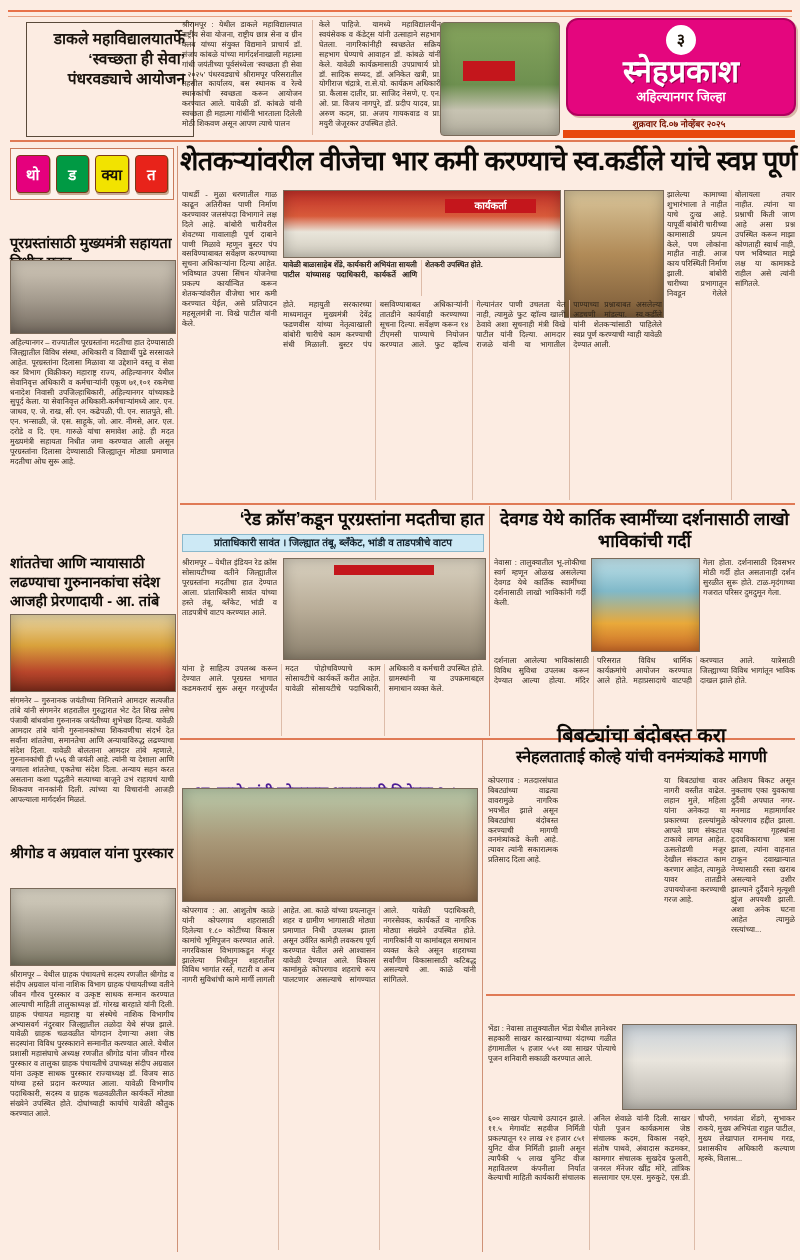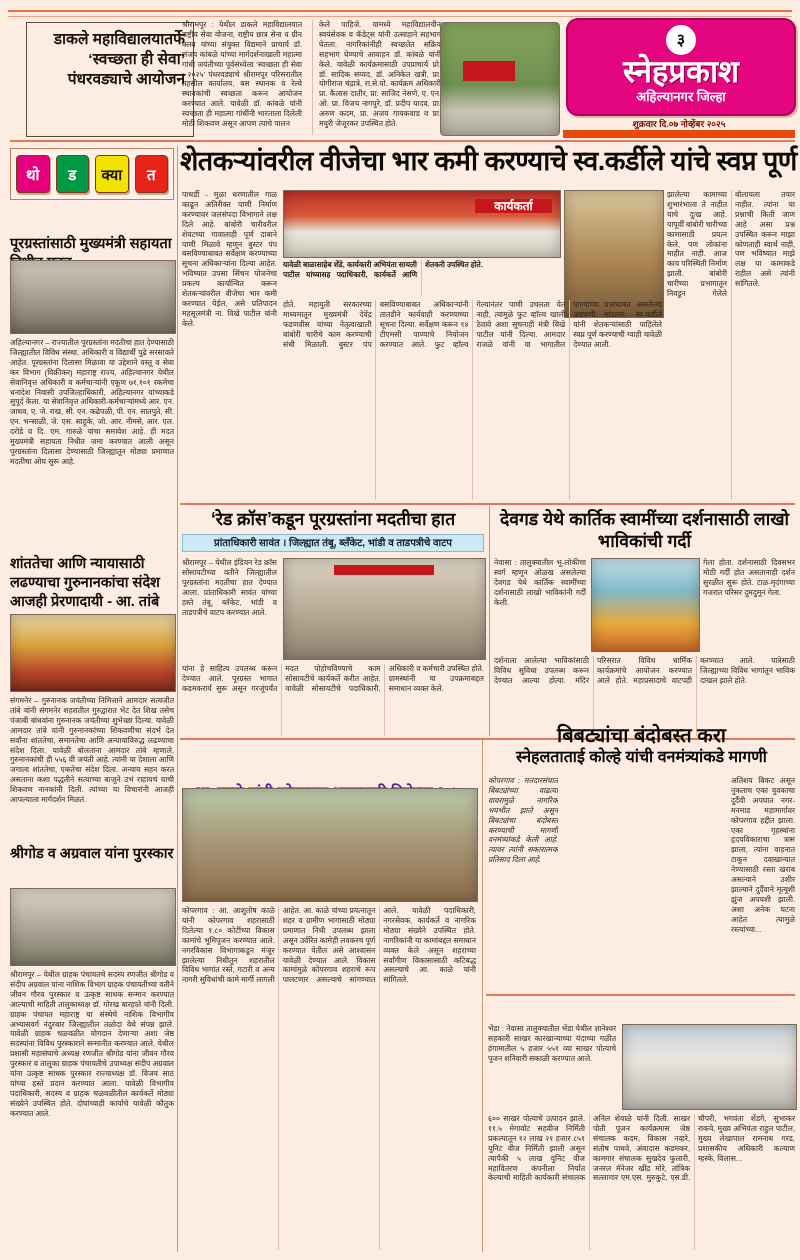--- a/index.html
+++ b/index.html
@@ -107,36 +107,36 @@
 
     <div class="abs rail-head" style="left:0;top:696px;width:164px;">श्रीगोड व अग्रवाल यांना पुरस्कार</div>
     <div class="abs photo ph-felicit" style="left:0;top:740px;width:164px;height:76px;"></div>
     <div class="abs col" style="left:0;top:822px;width:164px;height:282px;">श्रीरामपूर – येथील ग्राहक पंचायतचे सदस्य रणजीत श्रीगोड व संदीप अग्रवाल यांना नाशिक विभाग ग्राहक पंचायतीच्या वतीने जीवन गौरव पुरस्कार व उत्कृष्ट साधक सन्मान करण्यात आल्याची माहिती तालुकाध्यक्ष डॉ. गोरख बारहाते यांनी दिली. ग्राहक पंचायत महाराष्ट्र या संस्थेचे नाशिक विभागीय अभ्यासवर्ग नंदुरबार जिल्ह्यातील तळोदा येथे संपन्न झाले. यावेळी ग्राहक चळवळीत योगदान देणाऱ्या अशा जेष्ठ सदस्यांना विविध पुरस्काराने सन्मानीत करण्यात आले. येथील प्रशासी महासंघाचे अध्यक्ष रणजीत श्रीगोड यांना जीवन गौरव पुरस्कार व तालुका ग्राहक पंचायतीचे उपाध्यक्ष संदीप अग्रवाल यांना उत्कृष्ट साधक पुरस्कार राज्याध्यक्ष डॉ. विजय साठ यांच्या हस्ते प्रदान करण्यात आला. यावेळी विभागीय पदाधिकारी, सदस्य व ग्राहक चळवळीतील कार्यकर्ते मोठ्या संख्येने उपस्थित होते. दोघांच्याही कार्याचे यावेळी कौतुक करण्यात आले.</div>
   </div>
 
   <div class="abs" style="left:182px;top:190px;width:613px;height:310px;">
     <div class="abs col" style="left:0;top:0;width:95px;height:310px;">पाथर्डी - मुळा धरणातील गाळ काढून अतिरीक्त पाणी निर्माण करण्यावर जलसंपदा विभागाने लक्ष दिले आहे. बांबोरी चारीवरील शेवटच्या गावालाही पूर्ण दाबाने पाणी मिळावे म्हणून बुस्टर पंप बसविण्याबाबत सर्वेक्षण करण्याच्या सूचना अधिकाऱ्यांना दिल्या आहेत. भविष्यात उपसा सिंचन योजनेचा प्रकल्प कार्यान्वित करून शेतकऱ्यांवरील वीजेचा भार कमी करण्यात येईल, असे प्रतिपादन महसूलमंत्री ना. विखे पाटील यांनी केले.</div>
 
     <div class="abs photo ph-dais" style="left:101px;top:0;width:276px;height:66px;">
-      <div class="banner" style="right:8px;top:8px;width:77px;height:14px;font-size:12px;line-height:14px;">कार्यकर्ता</div>
+      <div class="banner" style="right:24px;top:8px;width:91px;height:14px;font-size:10px;line-height:14px;">कार्यकर्ता</div>
     </div>
     <div class="abs caption cols2" style="left:101px;top:70px;width:276px;height:36px;">यावेळी बाळासाहेब शेंडे, कार्यकारी अभियंता सायली पाटील यांच्यासह पदाधिकारी, कार्यकर्ते आणि शेतकरी उपस्थित होते.</div>
 
     <div class="abs photo ph-portrait" style="left:382px;top:0;width:98px;height:126px;"></div>
 
     <div class="abs col cols2" style="left:485px;top:0;width:128px;height:310px;">झालेल्या कामाच्या शुभारंभाला ते नाहीत याचे दुःख आहे. यापूर्वी बांबोरी चारीच्या कामासाठी प्रयत्न केले, पण लोकांना माहीत नाही. आज काय परिस्थिती निर्माण झाली. बांबोरी चारीच्या प्रभागातून निवडून गेलेले बोलायला तयार नाहीत. त्यांना या प्रश्नाची किती जाण आहे असा प्रश्न उपस्थित करून माझा कोणताही स्वार्थ नाही, पण भविष्यात माझे लक्ष या कामाकडे राहील असे त्यांनी सांगितले.</div>
 
     <div class="abs col cols4" style="left:101px;top:110px;width:379px;height:200px;">होते. महायुती सरकारच्या माध्यमातून मुख्यमंत्री देवेंद्र फडणवीस यांच्या नेतृत्वाखाली बांबोरी चारीचे काम करण्याची संधी मिळाली. बुस्टर पंप बसविण्याबाबत अधिकाऱ्यांनी तातडीने कार्यवाही करण्याच्या सूचना दिल्या. सर्वेक्षण करून १४ टीएमसी पाण्याचे नियोजन करण्यात आले. फुट व्हॉल्व गेल्यानंतर पाणी उचलता येत नाही, त्यामुळे फुट व्हॉल्व खाली ठेवावे अशा सूचनाही मंत्री विखे पाटील यांनी दिल्या. आमदार राजळे यांनी या भागातील पाण्याच्या प्रश्नाबाबत असलेल्या अडचणी मांडल्या. स्व.कर्डीले यांनी शेतकऱ्यांसाठी पाहिलेले स्वप्न पूर्ण करण्याची ग्वाही यावेळी देण्यात आली.</div>
   </div>
 
   <div class="rule-h" style="left:180px;top:503px;width:615px;"></div>
   <div class="rule-v" style="left:489px;top:506px;height:230px;"></div>
 
   <div class="abs" style="left:182px;top:508px;width:302px;height:228px;">
-    <div class="h-mid" style="text-align:center;white-space:nowrap;">‘रेड क्रॉस’कडून पूरग्रस्तांना मदतीचा हात</div>
+    <div class="h-mid" style="text-align:right;white-space:nowrap;">‘रेड क्रॉस’कडून पूरग्रस्तांना मदतीचा हात</div>
     <div class="subhead-band" style="margin-top:4px;">प्रांताधिकारी सावंत । जिल्ह्यात तंबू, ब्लँकेट, भांडी व ताडपत्रीचे वाटप</div>
     <div class="abs col" style="left:0;top:50px;width:95px;height:100px;">श्रीरामपूर – येथील इंडियन रेड क्रॉस सोसायटीच्या वतीने जिल्ह्यातील पूरग्रस्तांना मदतीचा हात देण्यात आला. प्रांताधिकारी सावंत यांच्या हस्ते तंबू, ब्लँकेट, भांडी व ताडपत्रीचे वाटप करण्यात आले.</div>
     <div class="abs photo ph-redcross" style="left:101px;top:50px;width:201px;height:100px;">
       <div class="banner" style="left:50px;top:6px;width:100px;height:10px;font-size:6px;line-height:10px;"></div>
     </div>
     <div class="abs col cols3" style="left:0;top:156px;width:302px;height:72px;">यांना हे साहित्य उपलब्ध करून देण्यात आले. पूरग्रस्त भागात कडमकरार्य सुरू असून गरजूंपर्यंत मदत पोहोचविण्याचे काम सोसायटीचे कार्यकर्ते करीत आहेत. यावेळी सोसायटीचे पदाधिकारी, अधिकारी व कर्मचारी उपस्थित होते. ग्रामस्थांनी या उपक्रमाबद्दल समाधान व्यक्त केले.</div>
   </div>
 
   <div class="abs" style="left:494px;top:508px;width:301px;height:228px;">
     <div class="h-mid">देवगड येथे कार्तिक स्वामींच्या दर्शनासाठी लाखो भाविकांची गर्दी</div>
@@ -151,21 +151,22 @@
 
   <div class="abs" style="left:182px;top:742px;width:294px;height:510px;">
     <div class="h-small">आ. काळे यांनी कोपरगाव शहरासाठी दिलेल्या १.८० कोटीच्या विकास कामांचे भूमिपूजन</div>
     <div class="abs photo ph-ground" style="left:0;top:46px;width:294px;height:112px;"></div>
     <div class="abs col cols3" style="left:0;top:164px;width:294px;height:344px;">कोपरगाव : आ. आशुतोष काळे यांनी कोपरगाव शहरासाठी दिलेल्या १.८० कोटींच्या विकास कामांचे भूमिपूजन करण्यात आले. नगरविकास विभागाकडून मंजूर झालेल्या निधीतून शहरातील विविध भागांत रस्ते, गटारी व अन्य नागरी सुविधांची कामे मार्गी लागली आहेत. आ. काळे यांच्या प्रयत्नातून शहर व ग्रामीण भागासाठी मोठ्या प्रमाणात निधी उपलब्ध झाला असून उर्वरित कामेही लवकरच पूर्ण करण्यात येतील असे आश्वासन यावेळी देण्यात आले. विकास कामांमुळे कोपरगाव शहराचे रूप पालटणार असल्याचे सांगण्यात आले. यावेळी पदाधिकारी, नगरसेवक, कार्यकर्ते व नागरिक मोठ्या संख्येने उपस्थित होते. नागरिकांनी या कामांबद्दल समाधान व्यक्त केले असून शहराच्या सर्वांगीण विकासासाठी कटिबद्ध असल्याचे आ. काळे यांनी सांगितले.</div>
   </div>
 
   <div class="abs" style="left:488px;top:724px;width:307px;height:248px;">
     <div class="h-mid" style="font-size:20px;">बिबट्यांचा बंदोबस्त करा</div>
     <div class="h-mid" style="font-size:16px;">स्नेहलताताई कोल्हे यांची वनमंत्र्यांकडे मागणी</div>
-    <div class="abs col" style="left:0;top:52px;width:70px;height:192px;font-style:italic;">कोपरगाव : मतदारसंघात बिबट्यांच्या वाढत्या वावरामुळे नागरिक भयभीत झाले असून बिबट्यांचा बंदोबस्त करण्याची मागणी वनमंत्र्यांकडे केली आहे. त्यावर त्यांनी सकारात्मक प्रतिसाद दिला आहे.</div>
+    <div class="abs col" style="left:0;top:52px;width:70px;height:192px;">कोपरगाव : मतदारसंघात बिबट्यांच्या वाढत्या वावरामुळे नागरिक भयभीत झाले असून बिबट्यांचा बंदोबस्त करण्याची मागणी वनमंत्र्यांकडे केली आहे. त्यावर त्यांनी सकारात्मक प्रतिसाद दिला आहे.</div>
+    <div class="abs col" style="left:176px;top:52px;width:62px;height:192px;">या बिबट्यांचा वावर नागरी वस्तीत वाढेल. लहान मुले, महिला यांना अनेकदा या प्रकारच्या हल्ल्यांमुळे आपले प्राण संकटात टाकावे लागत आहेत. ऊसतोडणी मजूर देखील संकटात काम करणार आहेत, त्यामुळे यावर तातडीने उपाययोजना करण्याची गरज आहे.</div>
     <div class="abs col" style="left:243px;top:52px;width:64px;height:192px;">अतिशय बिकट असून नुकताच एका युवकाचा दुर्दैवी अपघात नगर-मनमाड महामार्गावर कोपरगाव हद्दीत झाला. एका गृहस्थांना हृदयविकाराचा त्रास झाला, त्यांना वाहनात टाकून दवाखान्यात नेण्यासाठी रस्ता खराब असल्याने उशीर झाल्याने दुर्दैवाने मृत्यूशी झुंज अपयशी झाली. अशा अनेक घटना आहेत त्यामुळे रस्त्यांच्या...</div>
   </div>
 
   <div class="rule-h" style="left:486px;top:994px;width:309px;"></div>
 
   <div class="abs" style="left:488px;top:998px;width:307px;height:254px;">
     <div class="abs col" style="left:0;top:26px;width:128px;height:84px;">भेंडा : नेवासा तालुक्यातील भेंडा येथील ज्ञानेश्वर सहकारी साखर कारखान्याच्या यंदाच्या गळीत हंगामातील ५ हजार ५५१ व्या साखर पोत्याचे पूजन शनिवारी सकाळी करण्यात आले.</div>
     <div class="abs photo ph-factory" style="left:134px;top:26px;width:173px;height:84px;"></div>
     <div class="abs col cols3" style="left:0;top:116px;width:307px;height:136px;">६०० साखर पोत्याचे उत्पादन झाले. ११.५ मेगावॉट सहवीज निर्मिती प्रकल्पातून १२ लाख २१ हजार ८५१ युनिट वीज निर्मिती झाली असून त्यापैकी ५ लाख युनिट वीज महावितरण कंपनीला निर्यात केल्याची माहिती कार्यकारी संचालक अनिल शेवाळे यांनी दिली. साखर पोती पूजन कार्यक्रमास जेष्ठ संचालक कदम, विकास नव्हरे, संतोष पाथवे, अंबादास कडमकर, कामगार संचालक सुखदेव फुलारी, जनरल मॅनेजर खींद्र मोरे, तांत्रिक सल्लागार एम.एस. मुरुकुटे, एस.डी. चौपरी, भगवंता शेंडगे, सुभाकर राकये, मुख्य अभियंता राहुल पाटील, मुख्य लेखापाल रामनाथ गरड, प्रशासकीय अधिकारी कल्याण म्हस्के, विलास...</div>
   </div>

